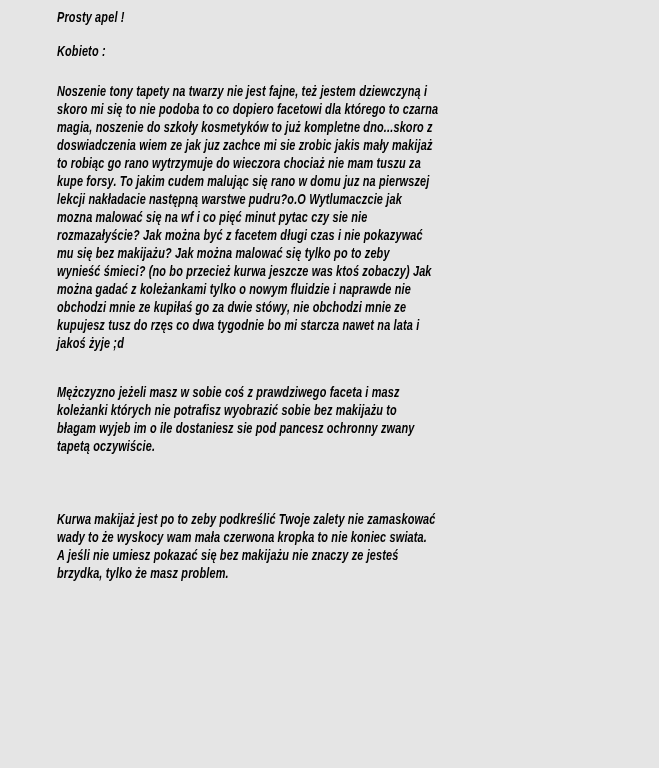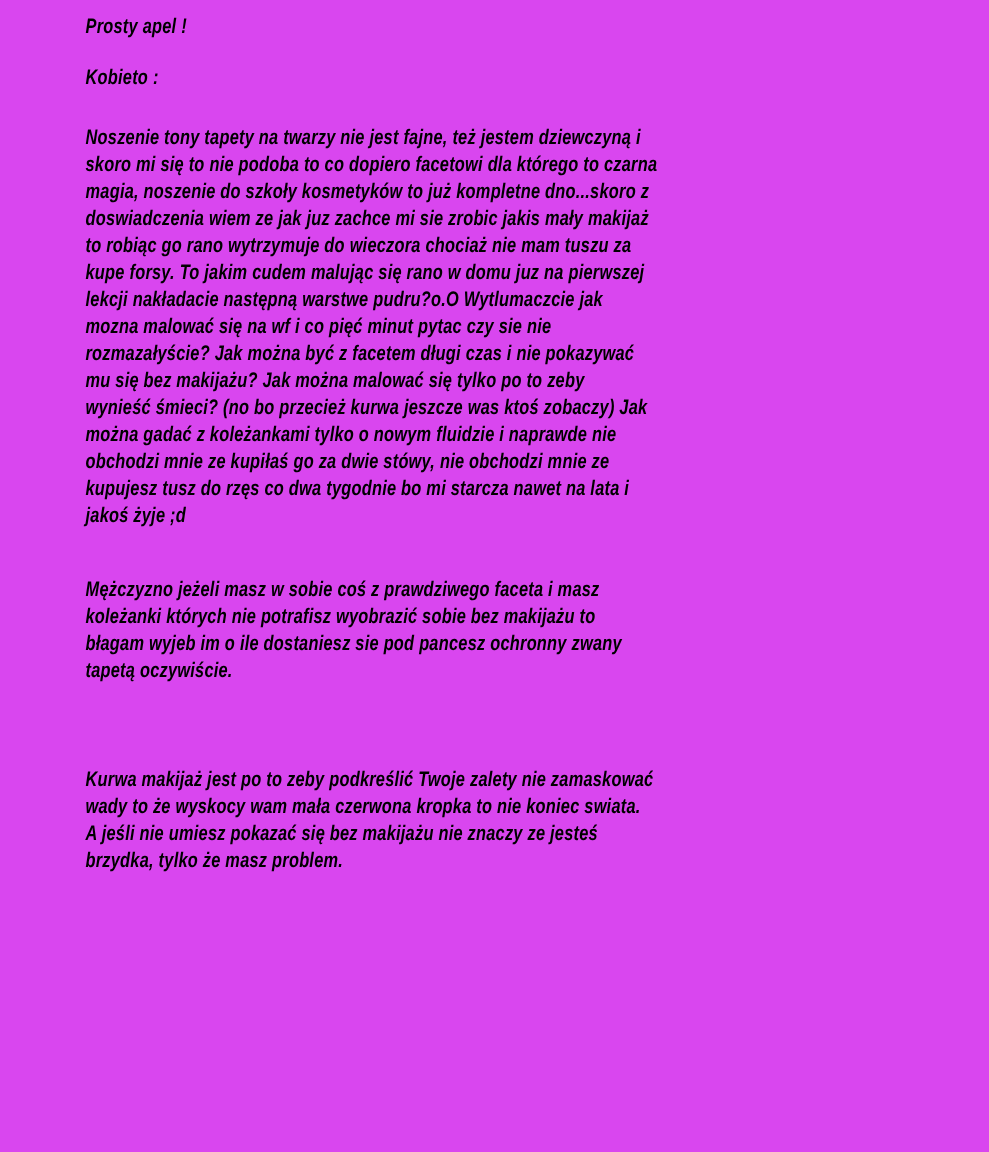--- a/index.html
+++ b/index.html
@@ -4,21 +4,21 @@
 <style>
   html, body {
     margin: 0;
     padding: 0;
     background: #ffffff;
   }
   .page {
     position: relative;
     width: 659px;
     height: 768px;
-    background: #d946ef;
+    background: #e5e5e5;
     overflow: hidden;
     box-sizing: border-box;
     padding: 8px 0 0 57px;
   }
   
   .condensed {
     transform: scaleX(0.78);
     transform-origin: left top;
     width: 720px;
   }

